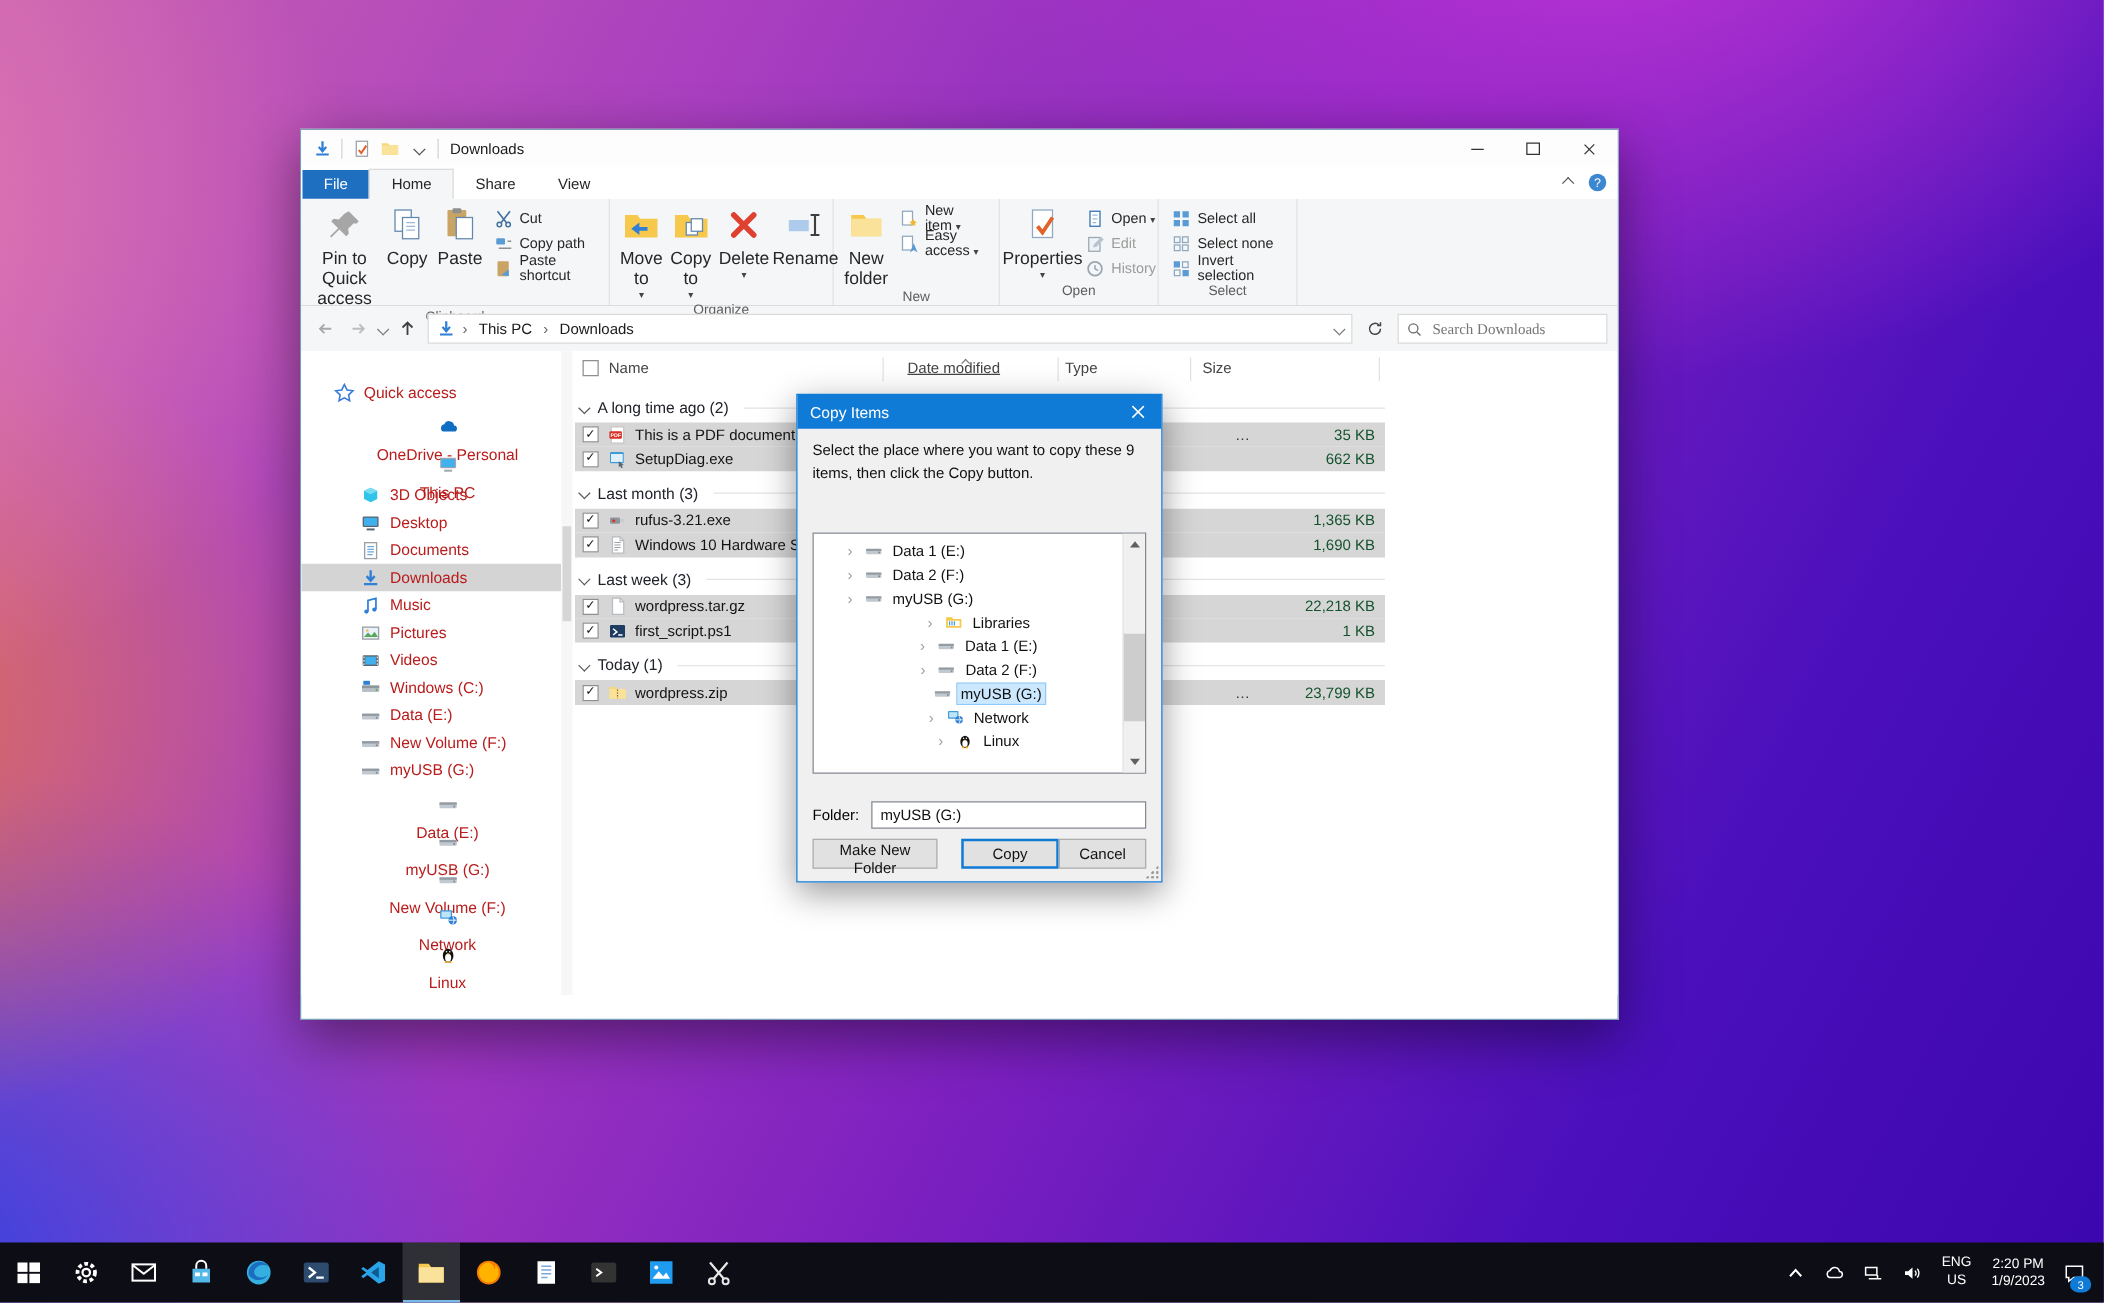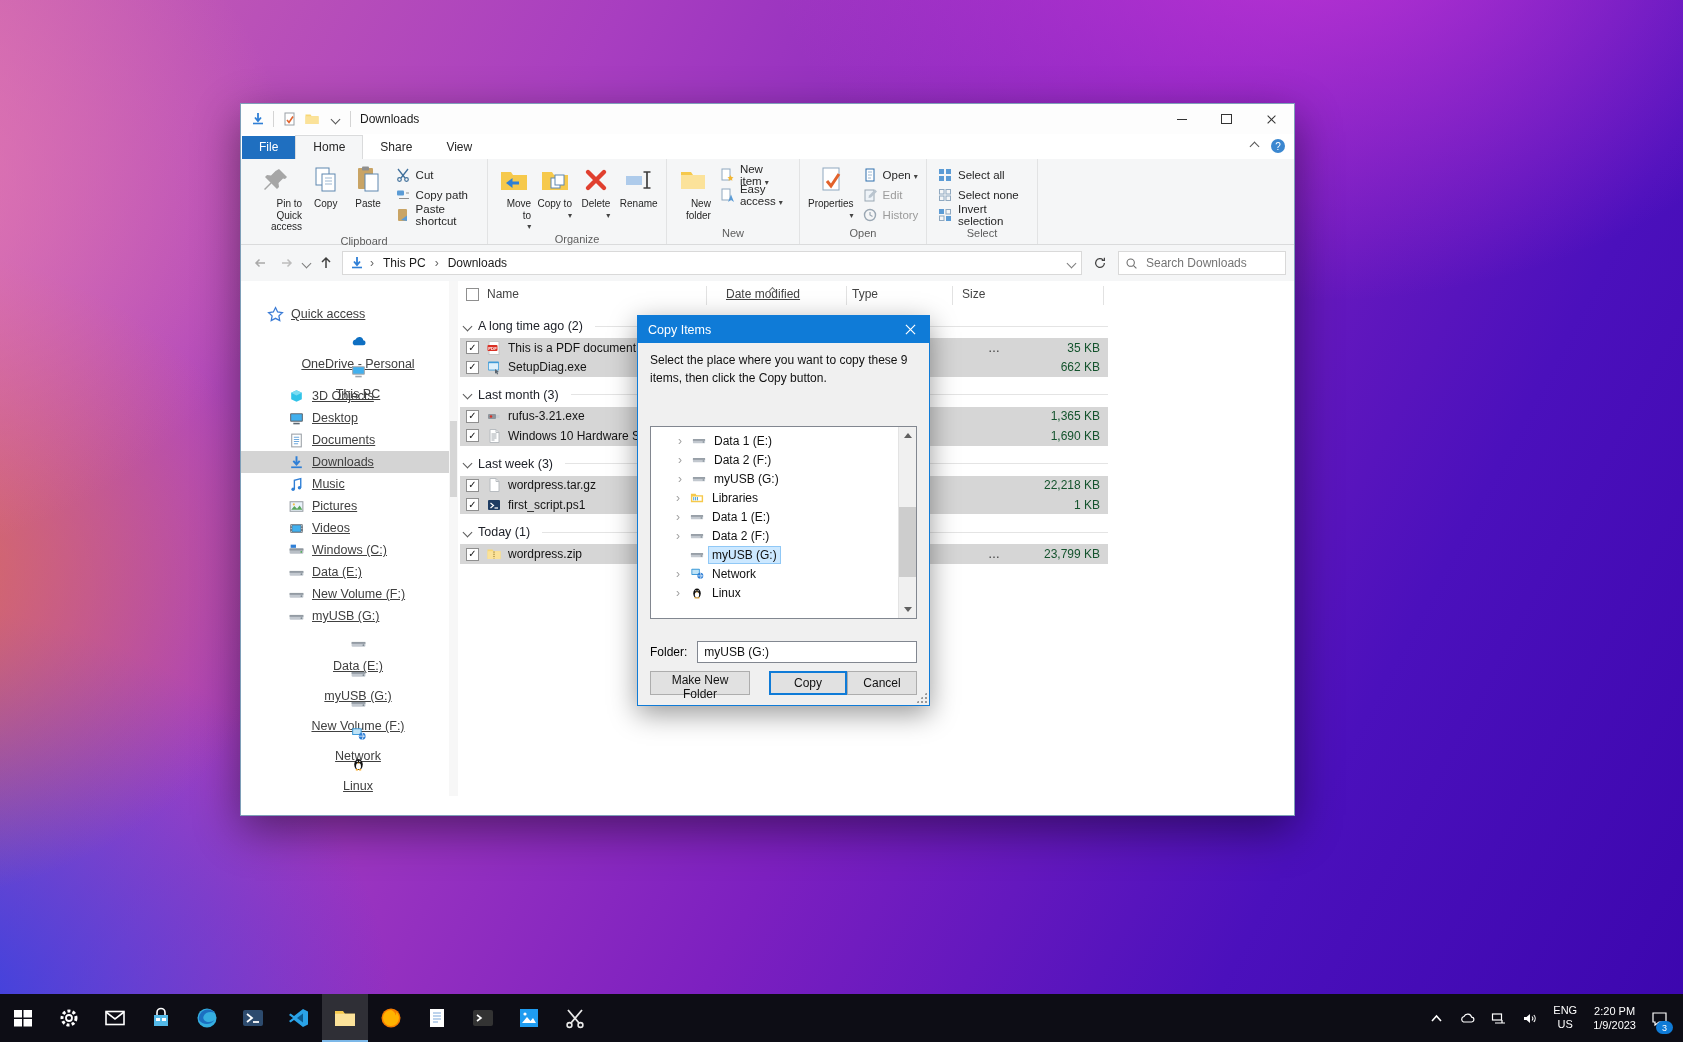--- a/index.html
+++ b/index.html
@@ -35,49 +35,49 @@
   .tabtools{position:absolute;right:8px;top:4px;display:flex;gap:12px;align-items:center;}
   .chev{width:6px;height:6px;border-right:1.4px solid #555;border-bottom:1.4px solid #555;display:inline-block;}
   .chev.up{transform:rotate(-135deg);}
   .chev.down{transform:rotate(45deg);}
   .helpbtn{width:16px;height:16px;}
   
   .ribbon{height:85px;background:#f5f6f7;border-bottom:1px solid #dadbdc;display:flex;}
   .rgroup{display:flex;flex-direction:column;border-right:1px solid #e2e3e4;}
   .rcontent{flex:1;display:flex;align-items:flex-start;padding:3px 5px 0;}
   .rlabelrow{height:17px;text-align:center;font-size:11px;color:#5d5d5d;}
-  .rbig{display:flex;flex-direction:column;align-items:center;text-align:right;
-    font-size:10px;color:#262626;padding:2px 3px;line-height:1.15;}
+  .rbig{display:flex;flex-direction:column;align-items:center;text-align:center;
+    font-size:14px;color:#262626;padding:2px 3px;line-height:1.15;}
   .rbig .ricon32{width:32px;height:32px;margin-bottom:2px;}
   .ricon32 svg,.ricon16 svg{width:100%;height:100%;display:block;}
   .rsmallcol{display:flex;flex-direction:column;padding-top:3px;}
   .rsmall{display:flex;align-items:center;gap:5px;height:20px;padding:0 5px;font-size:11.5px;color:#262626;}
   .ricon16{width:16px;height:16px;flex:0 0 16px;}
   .disabled{color:#9b9b9b;}
   .dd::after{content:"▾";font-size:8px;color:#444;margin-left:3px;}
   .ddb::after{content:"▾";font-size:8px;color:#444;display:block;margin-top:1px;}
   
   .addr{height:36px;background:#f5f6f7;display:flex;align-items:center;padding:0 8px;gap:5px;}
   .navbtn{width:22px;height:22px;display:flex;align-items:center;justify-content:center;}
   .navbtn svg{width:16px;height:16px;}
   .crumbbox{flex:1;height:24px;background:#fff;border:1px solid #d9d9d9;display:flex;align-items:center;
     padding:0 6px;gap:5px;color:#1a1a1a;box-sizing:border-box;}
   .crumb{padding:2px 4px;}
   .bsep::before{content:"›";color:#666;}
   .crumb-end{margin-left:auto;}
   .refreshbtn{width:26px;height:24px;display:flex;align-items:center;justify-content:center;}
   .refreshbtn svg{width:14px;height:14px;}
   .searchbox{width:168px;height:24px;background:#fff;border:1px solid #d9d9d9;display:flex;
-    align-items:center;padding:0 6px;gap:6px;box-sizing:border-box;}
+    align-items:center;padding:0 6px;gap:6px;box-sizing:border-box;font-family:Liberation Serif, serif;}
   .searchbox svg{width:13px;height:13px;flex:0 0 13px;}
   .searchbox input{border:none;outline:none;width:100%;font:inherit;font-size:12px;color:#1a1a1a;background:transparent;}
   .searchbox input::placeholder{color:#757575;}
   
   .content{display:flex;height:515px;background:#fff;position:relative;}
-  .sidebar{width:208px;padding-top:22px;color:#404040;font-size:12.5px;overflow:hidden;flex:0 0 208px;text-decoration:underline;}
+  .sidebar{width:208px;padding-top:22px;color:#b91c1c;font-size:12.5px;overflow:hidden;flex:0 0 208px;}
   .side-item{display:flex;align-items:center;height:22px;gap:7px;}
   .side-item.top-level{margin-top:8px;flex-direction:column;}
   .side-item.indent-1{padding-left:26px;}
   .side-item.indent-2{padding-left:47px;}
   .side-item.selected{background:#d4d4d4;}
   .sicon{width:17px;height:17px;flex:0 0 17px;}
   .sicon svg{width:100%;height:100%;display:block;}
   .sscroll{width:9px;flex:0 0 9px;background:#f7f7f7;position:relative;}
   .sscroll .thumb{position:absolute;left:1px;right:1px;top:140px;height:76px;background:#d6d6d6;}
   .filearea{flex:1;position:relative;}
@@ -113,21 +113,21 @@
   .dialog{position:absolute;left:637px;top:315px;width:293px;height:391px;background:#f0f0f0;
     border:1px solid #0f7bd7;box-shadow:0 8px 26px rgba(0,0,0,.4);z-index:10;box-sizing:border-box;}
   .dtitle{height:27px;background:#0f7bd7;color:#fff;display:flex;align-items:center;
     padding-left:10px;font-size:12.5px;}
   .dclose{width:38px;height:27px;margin-left:auto;display:flex;align-items:center;justify-content:center;}
   .dclose svg{width:11px;height:11px;}
   .dinstr{padding:8px 12px 0;line-height:1.5;color:#101010;}
   .dtree{position:absolute;left:12px;right:12px;top:110px;height:193px;background:#fff;
     border:1px solid #828790;padding-top:4px;box-sizing:border-box;overflow:hidden;}
   .titem{height:19px;display:flex;align-items:center;color:#111;}
-  .titem.indent-1{padding-left:25px;}
+  .titem.indent-1{padding-left:2px;justify-content:center;}
   .titem.indent-2{padding-left:27px;}
   .texp{width:11px;color:#a0a0a0;flex:0 0 11px;}
   .texp::before{content:"›";}
   .no-expander .texp::before{visibility:hidden;}
   .ticon{width:16px;height:15px;margin:0 4px 0 2px;flex:0 0 16px;}
   .ticon svg{width:100%;height:100%;display:block;}
   .tlabel{padding:1px 3px;}
   .titem.selected .tlabel{background:#cce8ff;outline:1px solid #90c8f6;}
   .vscroll{position:absolute;right:0;top:0;bottom:0;width:17px;background:#f0f0f0;border-left:1px solid #e3e3e3;}
   .varrow{height:17px;display:flex;align-items:center;justify-content:center;}

